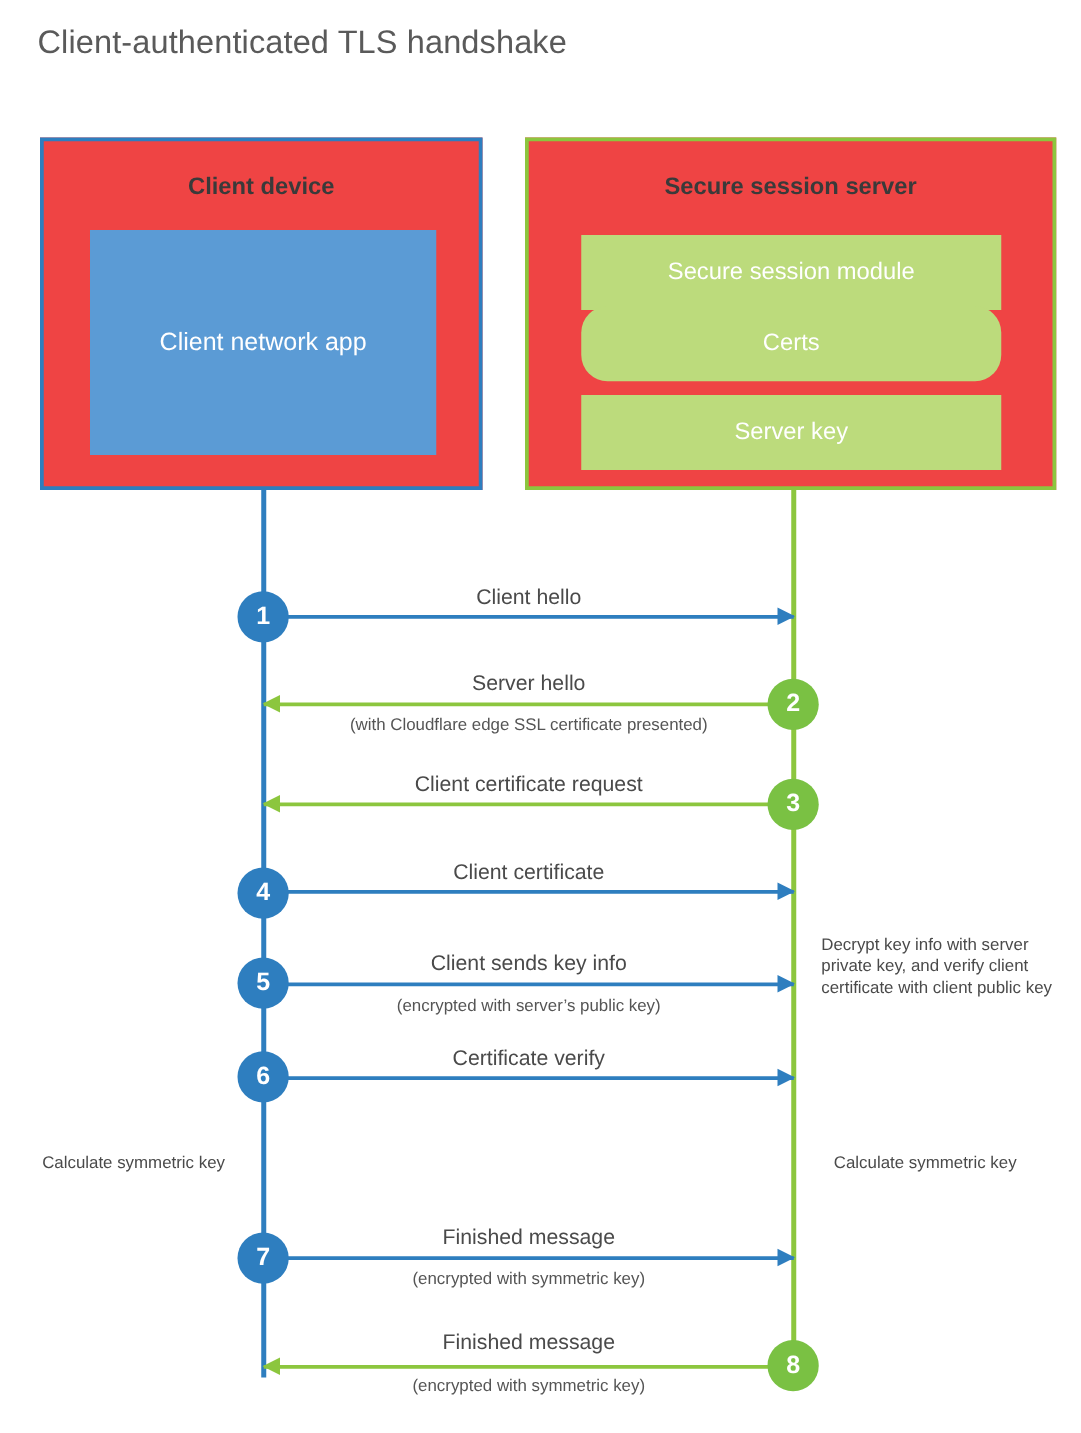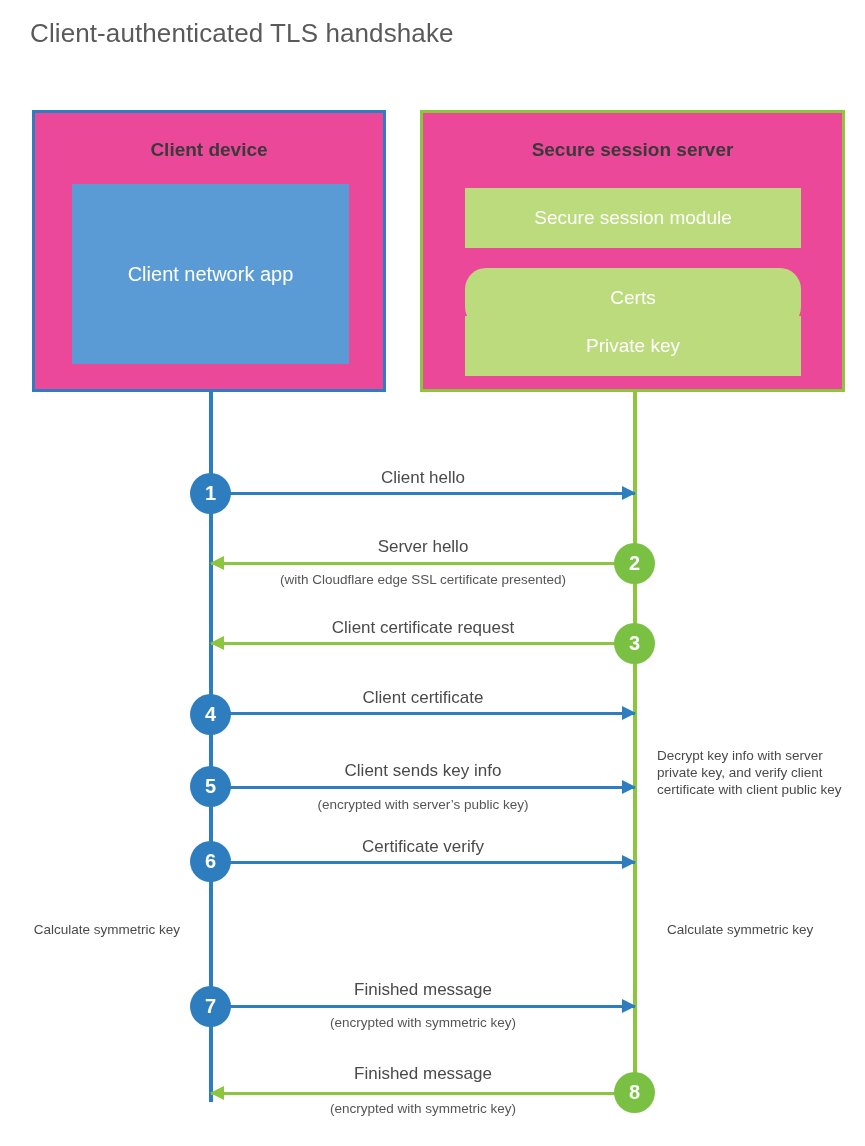--- a/index.html
+++ b/index.html
@@ -28,21 +28,21 @@
     font-size: 26px;
     font-weight: 400;
     color: #5a5a5a;
     letter-spacing: 0.1px;
     white-space: nowrap;
   }
 
   
   .actor-box {
     position: absolute;
-    background: #ec4899;
+    background: #ef4444;
     box-sizing: border-box;
   }
   #client-device-box {
     left: 32px;
     top: 110px;
     width: 354px;
     height: 282px;
     border: 3px solid #2E7EBF;
   }
   #secure-server-box {
@@ -88,21 +88,21 @@
     height: 60px;
     background: #BCDB7C;
     color: #ffffff;
     font-size: 19px;
     display: flex;
     align-items: center;
     justify-content: center;
     text-align: center;
   }
   #server-block-0 { top: 75px; }
-  #server-block-1 { top: 155px; border-radius: 21px; }
+  #server-block-1 { top: 132px; border-radius: 21px; }
   #server-block-2 { top: 203px; }
 
   
   .lifeline {
     position: absolute;
     width: 4px;
   }
   #lifeline-client {
     left: 209px;
     top: 392px;
@@ -211,21 +211,21 @@
 
   <div class="actor-box" id="client-device-box">
     <div class="actor-title">Client device</div>
     <div id="client-app-block">Client network app</div>
   </div>
 
   <div class="actor-box" id="secure-server-box">
     <div class="actor-title">Secure session server</div>
     <div class="server-block" id="server-block-0">Secure session module</div>
     <div class="server-block" id="server-block-1">Certs</div>
-    <div class="server-block" id="server-block-2">Private key</div>
+    <div class="server-block" id="server-block-2">Server key</div>
   </div>
 
   <div class="lifeline" id="lifeline-client"></div>
   <div class="lifeline" id="lifeline-server"></div>
 
   <div class="msg-label" style="top:468px">Client hello</div>
   <div class="msg-arrow blue" style="top:492px">
       <span class="head"></span>
     </div>
   <div class="step-circle blue" style="top:473px">1</div>

